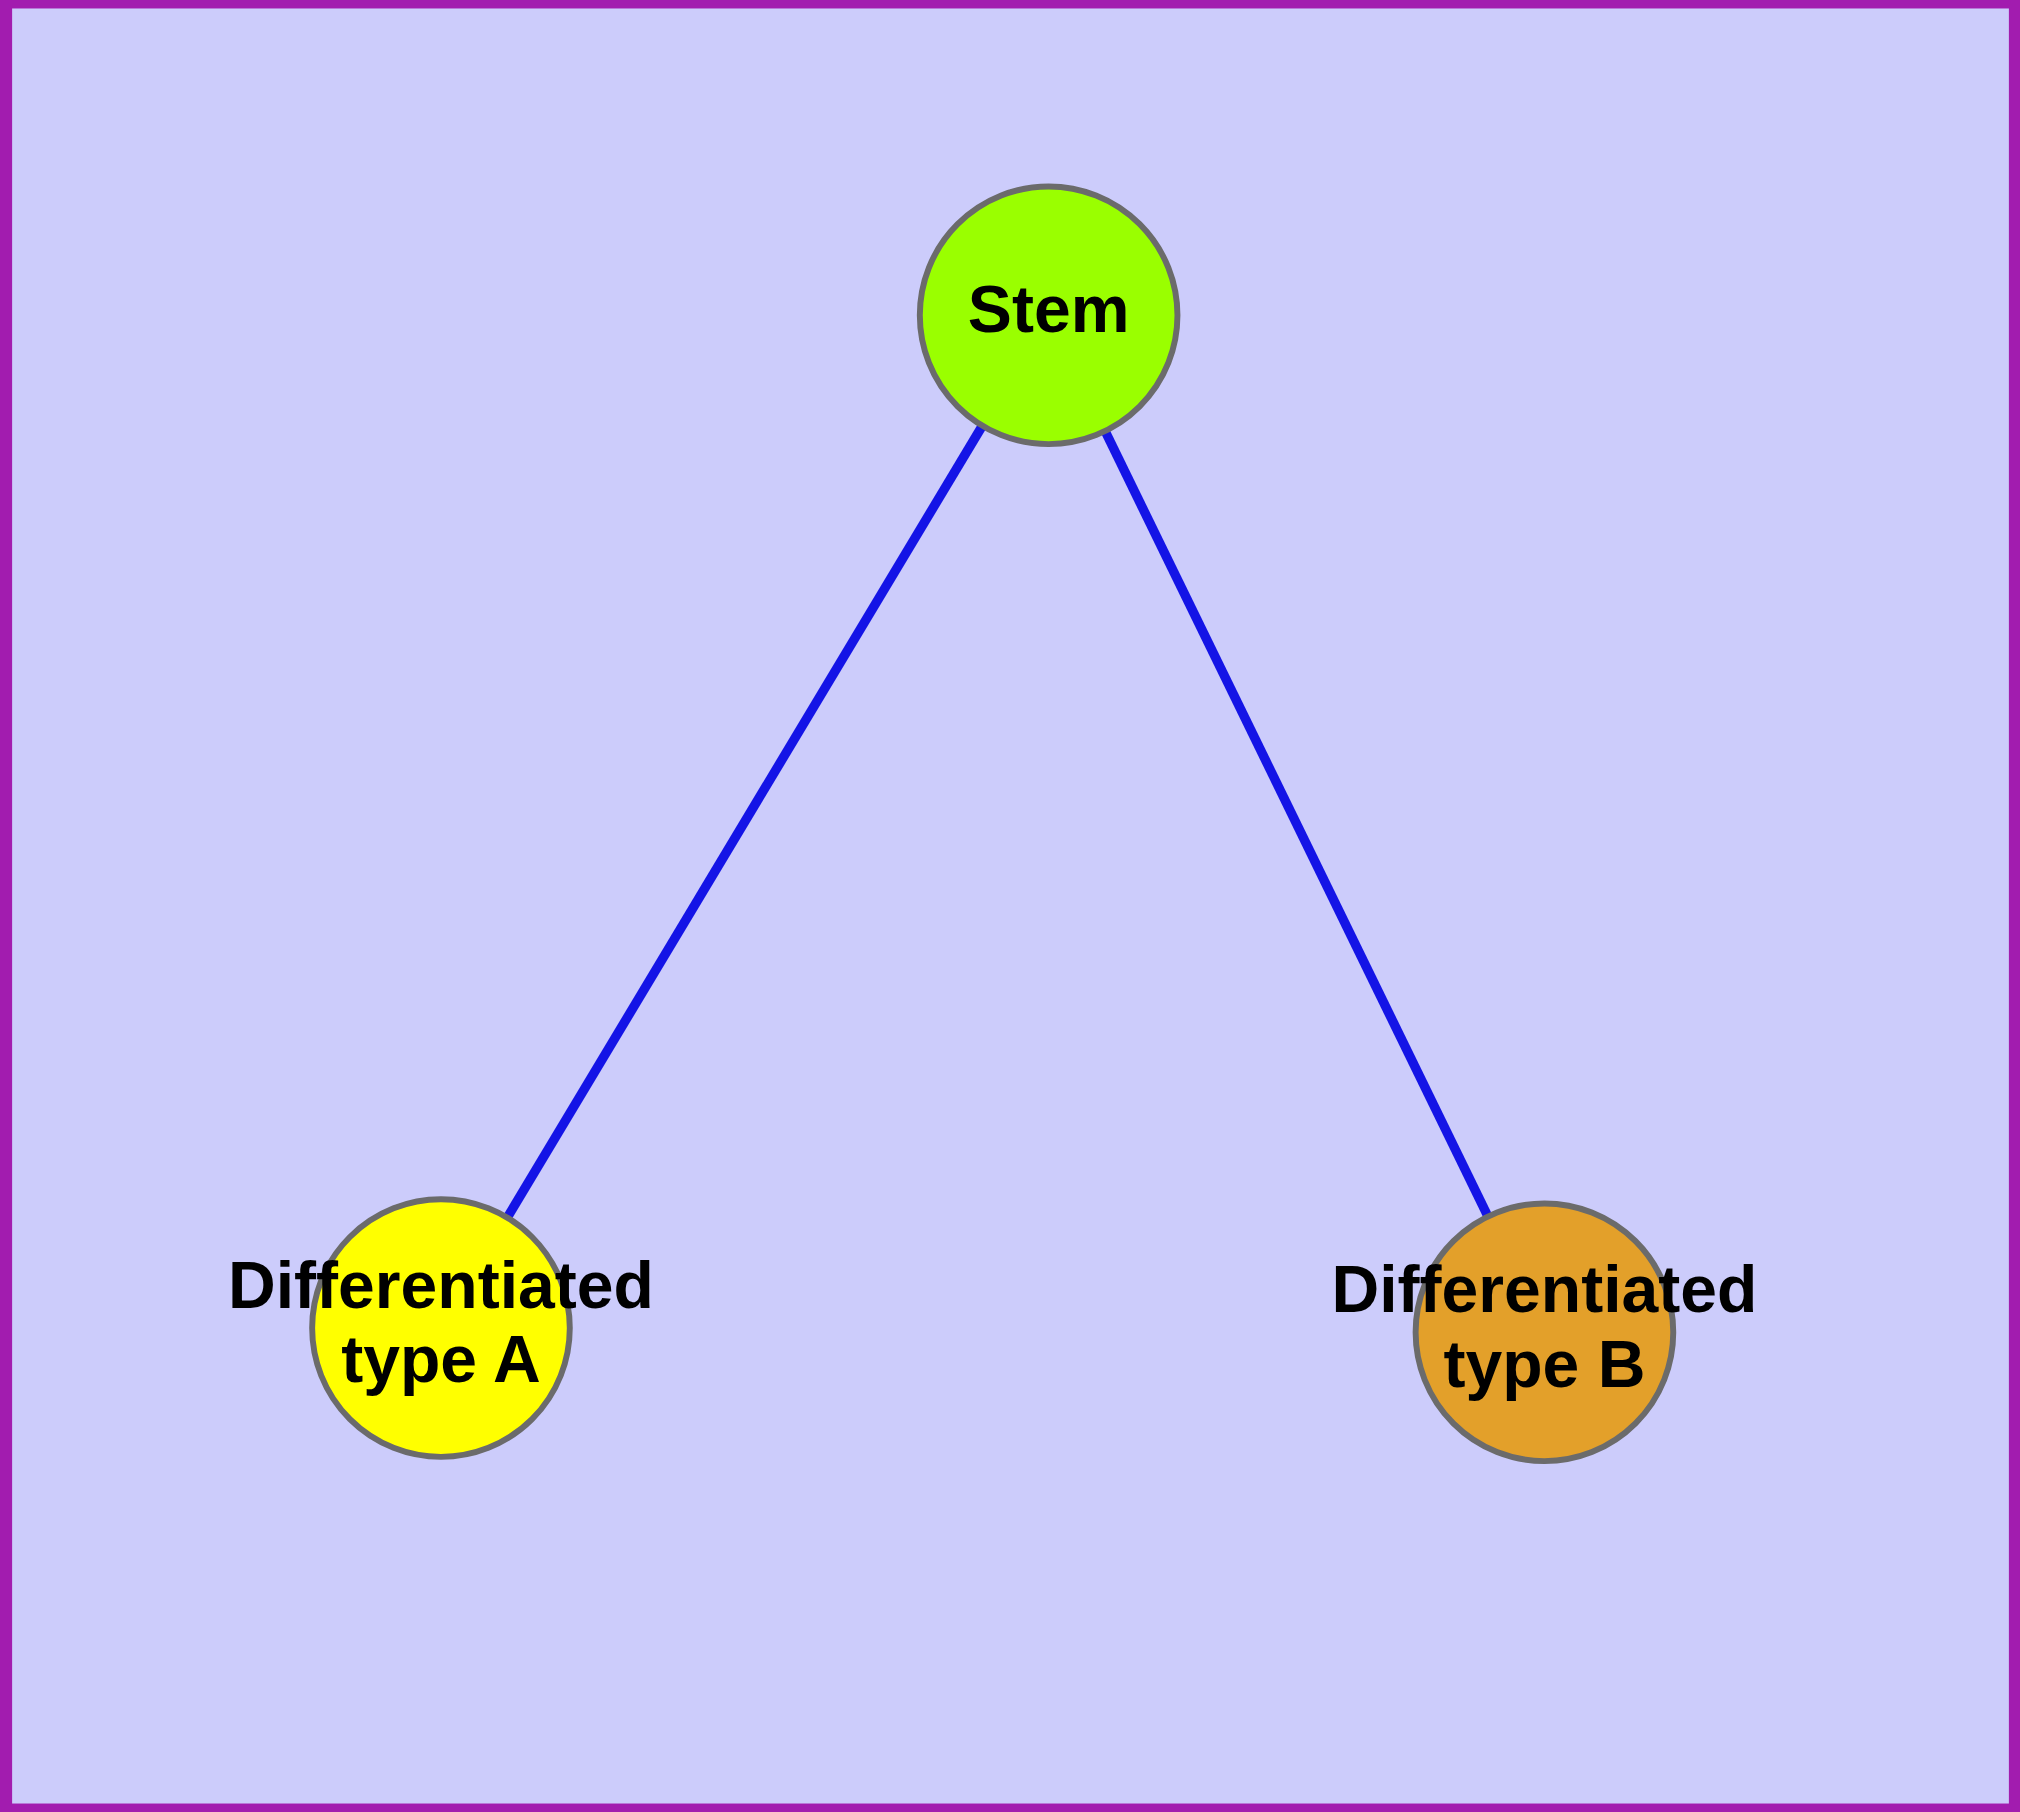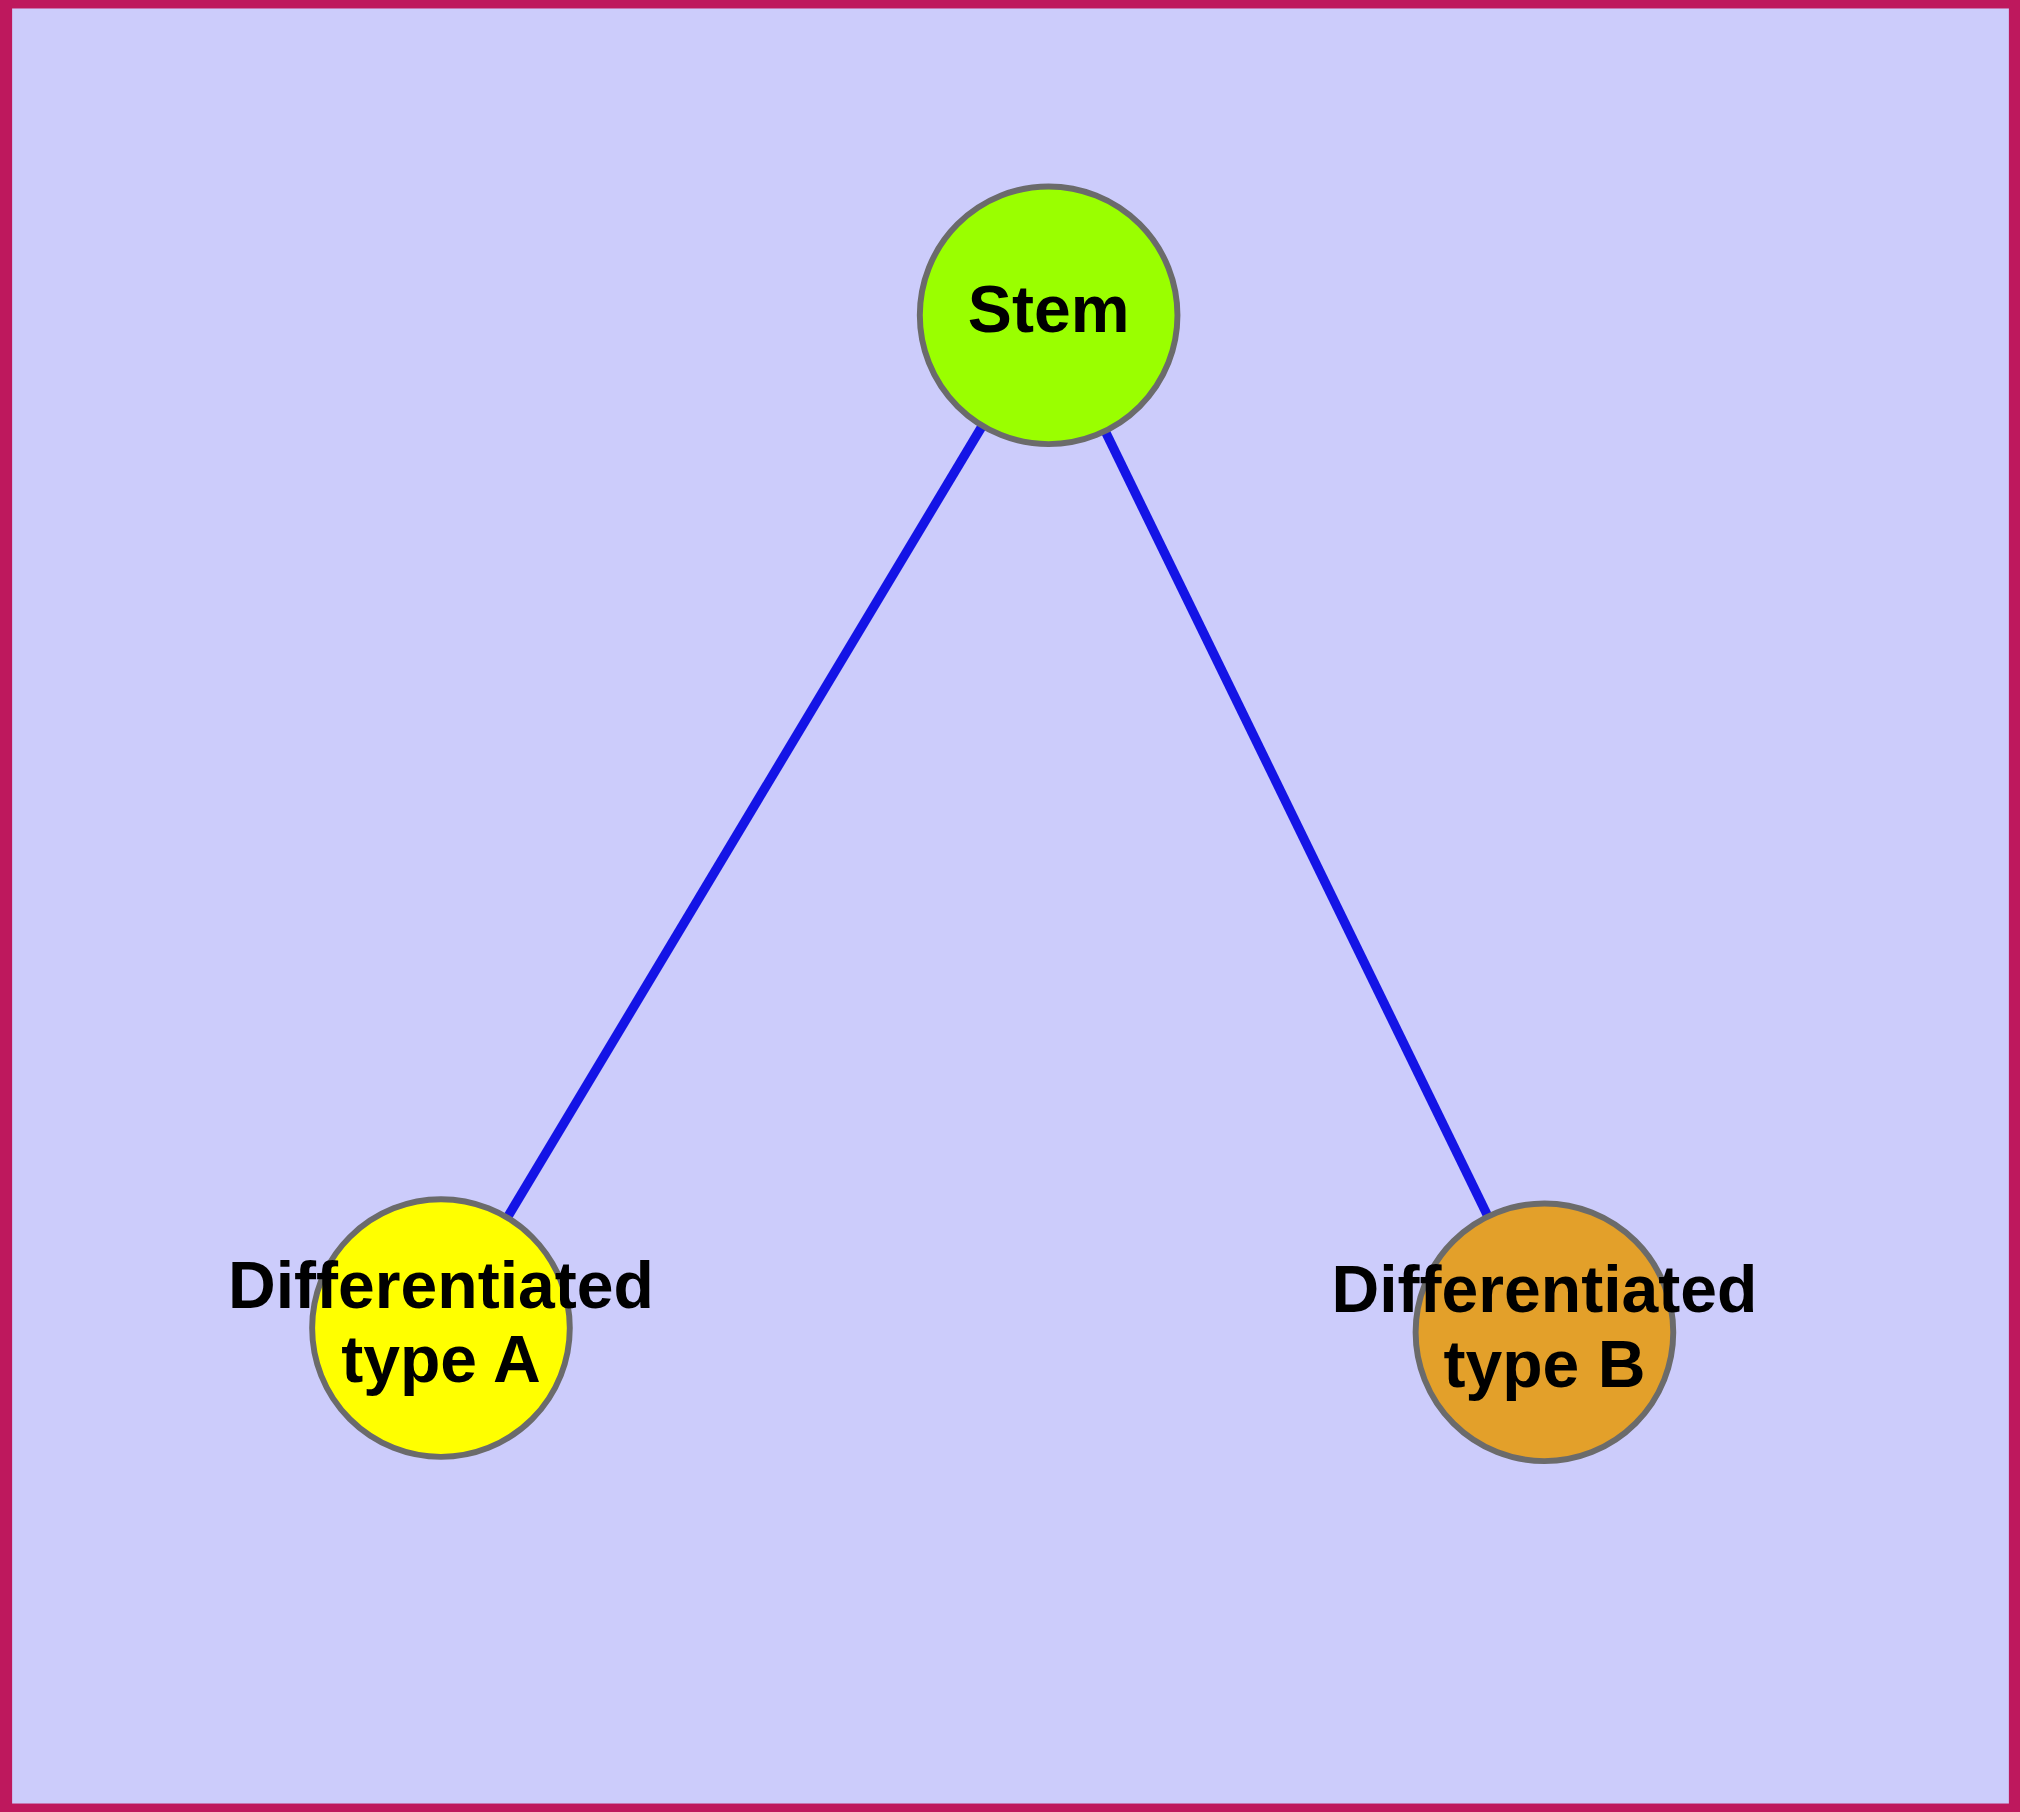--- a/index.html
+++ b/index.html
@@ -31,21 +31,21 @@
     font-family: "Liberation Sans", sans-serif;
     font-weight: bold;
     fill: #000000;
     text-anchor: middle;
     dominant-baseline: middle;
   }
 </style>
 </head>
 <body>
 
-<div id="diagram-root" style="background: #be185d;">
+<div id="diagram-root" style="background: #a21caf;">
   <svg id="graph-canvas" viewBox="0 0 2384 2138" xmlns="http://www.w3.org/2000/svg">
 
     <rect id="bg-rect" x="14" y="10" width="2356" height="2118" fill="#ccccfb"></rect>
 
     <g id="edges-layer">
         <line x1="1158.796645175016" y1="502.3389247083067" x2="598.203354824984" y2="1436.6610752916934" stroke="#1414e6" stroke-width="11" stroke-linecap="butt"></line>
         <line x1="1303.6067415730338" y1="508.62921348314603" x2="1755.3932584269662" y2="1435.370786516854" stroke="#1414e6" stroke-width="11" stroke-linecap="butt"></line>
       </g>
     <g id="nodes-layer">
         <g>

